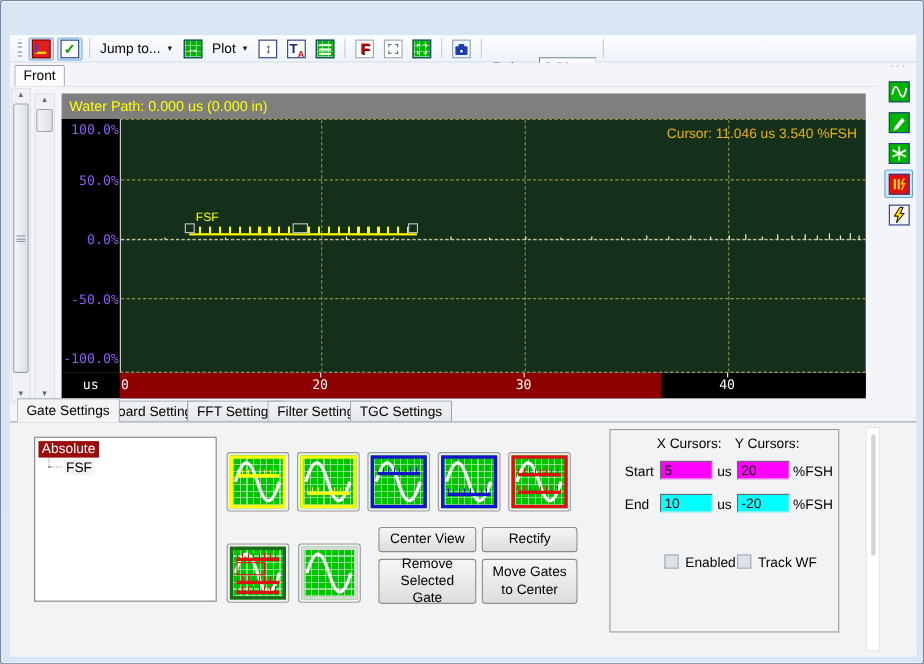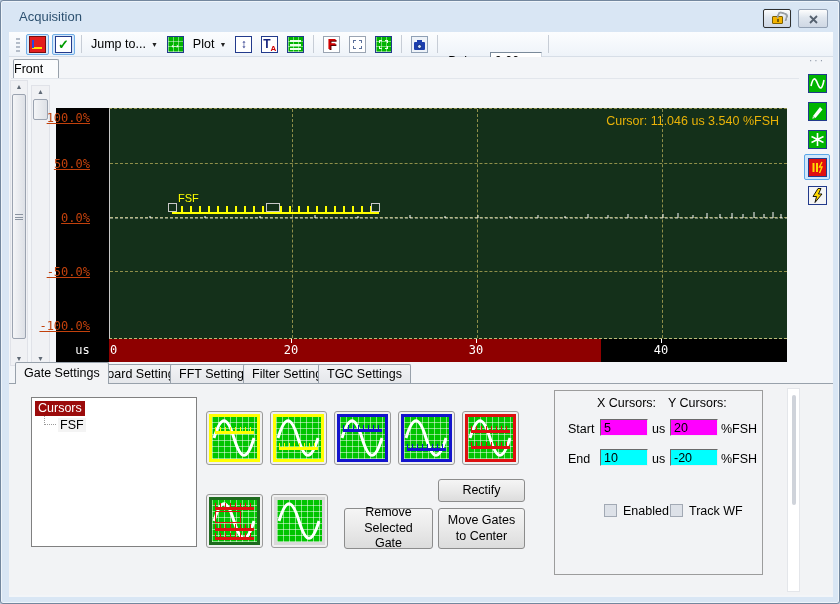--- a/index.html
+++ b/index.html
@@ -56,21 +56,21 @@
   .cam .lens { position:absolute; left:5px; top:7px; width:5px; height:5px; background:#cfe0f4; border-radius:50%; border:1px solid #0d2a80; }
   .delaywrap { display:flex; align-items:center; gap:6px; margin-left:4px;margin-top:33px; }
   .delay-input { width:52px; height:18px; border:1px solid; border-color:#7a8a9a #cfd6df #cfd6df #7a8a9a;
                  background:#fff; font:12.5px "Liberation Sans",sans-serif; padding-left:4px; }
 
   
   .client { position:absolute; left:8px; top:56px; width:824px; height:540px; background:#f3f5f8; }
 
   .front-tab { position:absolute; left:4px; top:2px; width:46px; height:20px; background:#fbfcfd;
                border:1px solid #98a1ab; border-bottom:none; border-radius:2px 2px 0 0;
-               line-height:19px; font-size:12.5px; }
+               text-align:center; line-height:19px; font-size:12.5px; }
   .front-line { position:absolute; left:2px; top:21px; width:788px; height:1px; background:#e2e6ec; }
 
   
   .vscroll { position:absolute; background:#f0f1f4; border:1px solid #e0e2e8; }
   .sbA { left:1px; top:23px; width:18px; height:286px; }
   .sbB { left:22px; top:28px; width:19px; height:281px; }
   .sarrow { position:absolute; left:0; width:100%; height:12px; text-align:center; font-size:7px; color:#606a76; line-height:12px; }
   .sarrow.up { top:0; } .sarrow.down { bottom:0; }
   .sthumb { position:absolute; left:1px; right:1px; background:linear-gradient(90deg,#f4f5f7,#dde0e6);
             border:1px solid #9ba3b0; border-radius:2px; }
@@ -79,21 +79,21 @@
   .gripmark { position:absolute; left:50%; top:50%; width:8px; height:6px; transform:translate(-50%,-50%);
               border-top:1px solid #8a93a0; border-bottom:1px solid #8a93a0; }
   .gripmark:before { content:""; position:absolute; left:0; top:2px; width:8px; height:1px; background:#8a93a0; }
 
   
   .waterbar { position:absolute; left:47px; top:28px; width:731px; height:23px; background:#7f7f7f;
               color:#ffff00; font-size:13px; line-height:23px; padding-left:7px; }
 
   
   .ycol { position:absolute; left:47px; top:51px; width:53px; height:231px; background:#000; }
-  .ylab { position:absolute; right:19px; color:#c2410c; font:12px "DejaVu Sans Mono",monospace;text-decoration:underline; }
+  .ylab { position:absolute; right:1px; color:#8b5cf6; font:12px "DejaVu Sans Mono",monospace; }
 
   
   .plot { position:absolute; left:100px; top:51px; width:678px; height:231px; background:#14301a;
           border-left:1px solid #c9c9c9; border-top:1px dashed #8f8f4a; border-bottom:1px dashed #bdbd7a; overflow:hidden; }
   .hgrid { position:absolute; left:0; right:0; height:0; border-top:1px dashed #8f8f4a; }
   .vgrid { position:absolute; top:0; bottom:0; width:0; border-left:1px dashed #8f8f4a; }
   .cursor-readout { position:absolute; top:5px; right:8px; color:#eab308; font-size:12.5px; }
   .gate { position:absolute; left:62px; top:83px; width:212px; height:30px; }
   .gate-label { color:#ffff00; font-size:11px; margin-left:6px; }
   .gate-bar { position:absolute; left:0; top:14px; width:207px; height:8px;
@@ -168,31 +168,20 @@
   .cfield.cyan { background:#00ffff; }
   .chk { position:absolute; width:13px; height:13px; background:#dde1e8; border:1px solid #a2a9b4; }
   .whitestrip { position:absolute; left:778px; top:4px; width:13px; height:204px; background:#fff; border:1px solid #e4e6ea; }
   .wsthumb { position:absolute; left:4px; top:6px; width:4px; height:110px; background:#cfd3da; border-radius:2px; }
 </style>
 </head>
 <body>
 
 <div class="win">
 
-  <div class="titlebar">
-    <span class="title">Acquisition</span>
-    <span class="winbtn lockbtn">
-      <span class="padlock"></span>
-    </span>
-    <span class="winbtn closebtn">
-      <svg width="9" height="9" style="margin-top:5px">
-        <path d="M1 1 L8 8 M8 1 L1 8" stroke="#55616f" stroke-width="1.8"></path>
-        </svg>
-    </span>
-  </div>
 
   <div class="toolbar">
     <div class="grip"></div>
     <div class="tbtn sel">
       <span class="ticon red">
           <span class="yline"></span>
           <span class="bline"></span>
         </span>
     </div>
     <div class="tbtn sel">
@@ -273,20 +262,21 @@
           <div class="gripmark"></div>
         </div>
       <div class="sarrow down">▼</div>
     </div>
     <div class="vscroll sbB">
       <div class="sarrow up">▲</div>
       <div class="sthumb"></div>
       <div class="sarrow down">▼</div>
     </div>
 
+    <div class="waterbar">Water Path: 0.000 us (0.000 in)</div>
 
     <div class="ycol">
       <div class="ylab" style="top:3px">100.0%</div>
       <div class="ylab" style="top:49px">50.0%</div>
       <div class="ylab" style="top:103px">0.0%</div>
       <div class="ylab" style="top:157px">-50.0%</div>
       <div class="ylab" style="top:211px">-100.0%</div>
     </div>
 
     <div class="plot">
@@ -371,21 +361,21 @@
     <div class="bottom">
       <div class="btab active" style="left:6px">Gate Settings</div>
       <div class="btab" style="left:81px">Board Settings</div>
       <div class="btab" style="left:161px">FFT Settings</div>
       <div class="btab" style="left:234px">Filter Settings</div>
       <div class="btab" style="left:309px">TGC Settings</div>
 
       <div class="bbody">
 
         <div class="treebox">
-          <div class="treenode-root">Cursors</div><br>
+          <div class="treenode-root">Absolute</div><br>
           <div class="treenode-child">
             <span class="treeline"></span><span>FSF</span>
           </div>
         </div>
 
         <div class="gatebtn" style="left:197px;top:27px">
           <div class="gframe">
             <svg class="gsine" width="45" height="42">
                 <path d="M2 21 C9 -2 15 -2 22 21 C29 44 35 44 42 21" stroke="#fff" stroke-width="3" fill="none"></path>
               </svg>
@@ -438,20 +428,21 @@
           </div>
         </div>
         <div class="gatebtn" style="left:262px;top:110px">
           <div class="gframe plain">
             <svg class="gsine" width="45" height="42">
                 <path d="M2 21 C9 -2 15 -2 22 21 C29 44 35 44 42 21" stroke="#fff" stroke-width="3" fill="none"></path>
               </svg>
           </div>
         </div>
 
+        <div class="btn act-btn" style="left:335px;top:95px;width:89px;height:23px">Center View</div>
         <div class="btn act-btn" style="left:429px;top:95px;width:87px;height:23px">Rectify</div>
         <div class="btn act-btn" style="left:335px;top:124px;width:89px;height:41px;padding:0 10px">Remove Selected Gate</div>
         <div class="btn act-btn" style="left:429px;top:124px;width:87px;height:41px;padding:0 6px">Move Gates to Center</div>
 
         <div class="cursorbox">
           <div class="chead" style="left:42px">X Cursors:</div>
           <div class="chead" style="left:113px">Y Cursors:</div>
 
           <div class="clab" style="left:13px;top:31px">Start</div>
           <input class="cfield mag" style="left: 45px; top: 28px;" readonly="" value="5">

